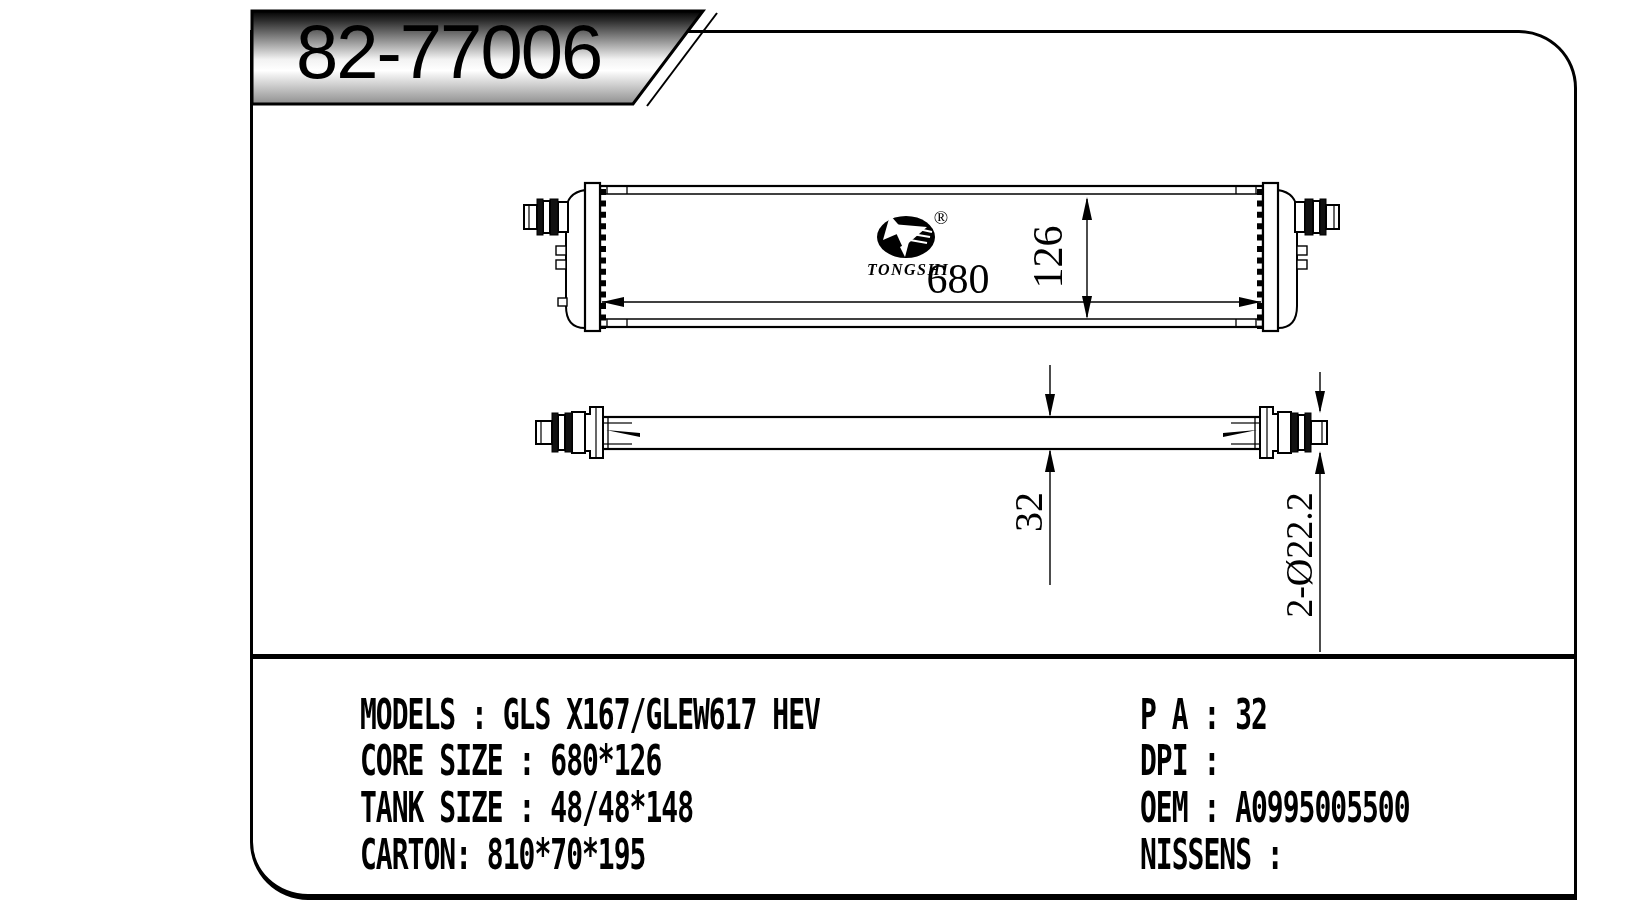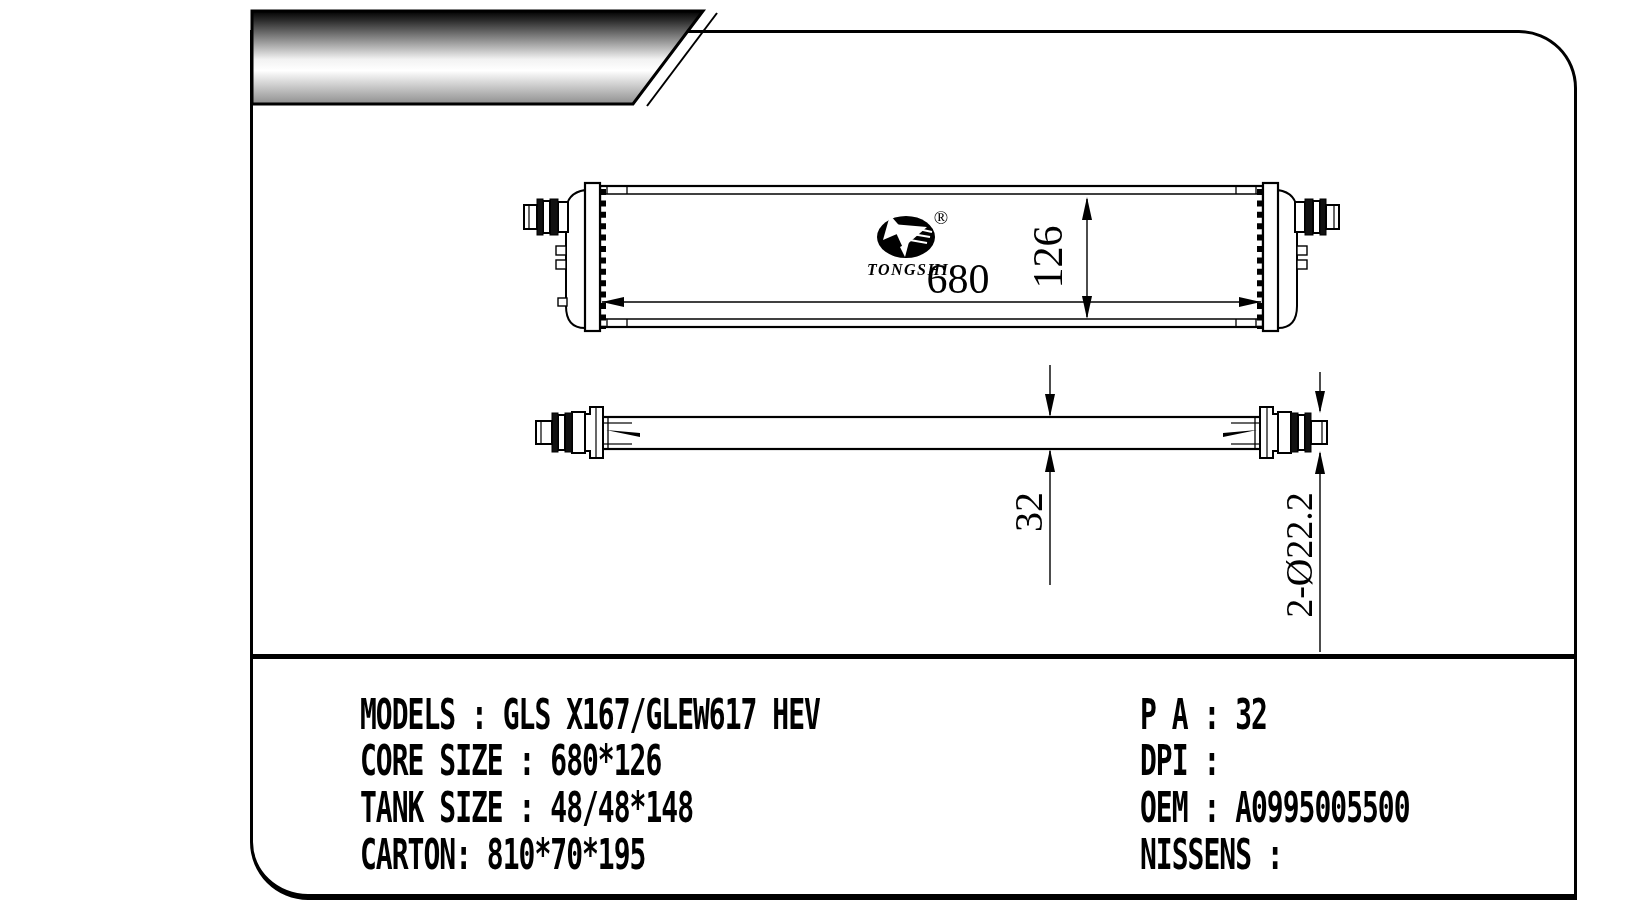--- a/index.html
+++ b/index.html
@@ -168,20 +168,21 @@
         <polygon points="900,247 909,242 905,257" fill="#fff"></polygon>
         <line x1="914" y1="228" x2="932" y2="232" stroke="#fff" stroke-width="2"></line>
         <line x1="912" y1="234" x2="930" y2="237" stroke="#fff" stroke-width="2"></line>
         <line x1="910" y1="240" x2="927" y2="243" stroke="#fff" stroke-width="2"></line>
       </g>
       <text x="941" y="224" font-size="19" text-anchor="middle" fill="#000" font-family="Liberation Sans, sans-serif">®</text>
       <text x="908" y="275" font-size="16" text-anchor="middle" fill="#000" font-family="Liberation Sans, sans-serif" font-weight="bold" font-style="italic" letter-spacing="1.5">TONGSHI</text>
     </g>
   </svg>
 
+  <div class="banner-title">82-77006</div>
 
   <div class="spec" style="left:360px;top:694px;">MODELS : GLS X167/GLEW617 HEV</div>
   <div class="spec" style="left:360px;top:740px;">CORE SIZE : 680*126</div>
   <div class="spec" style="left:360px;top:787px;">TANK SIZE : 48/48*148</div>
   <div class="spec" style="left:360px;top:834px;">CARTON: 810*70*195</div>
 
   <div class="spec" style="left:1140px;top:694px;">P A : 32</div>
   <div class="spec" style="left:1140px;top:740px;">DPI :</div>
   <div class="spec" style="left:1140px;top:787px;">OEM : A0995005500</div>
   <div class="spec" style="left:1140px;top:834px;">NISSENS :</div>

